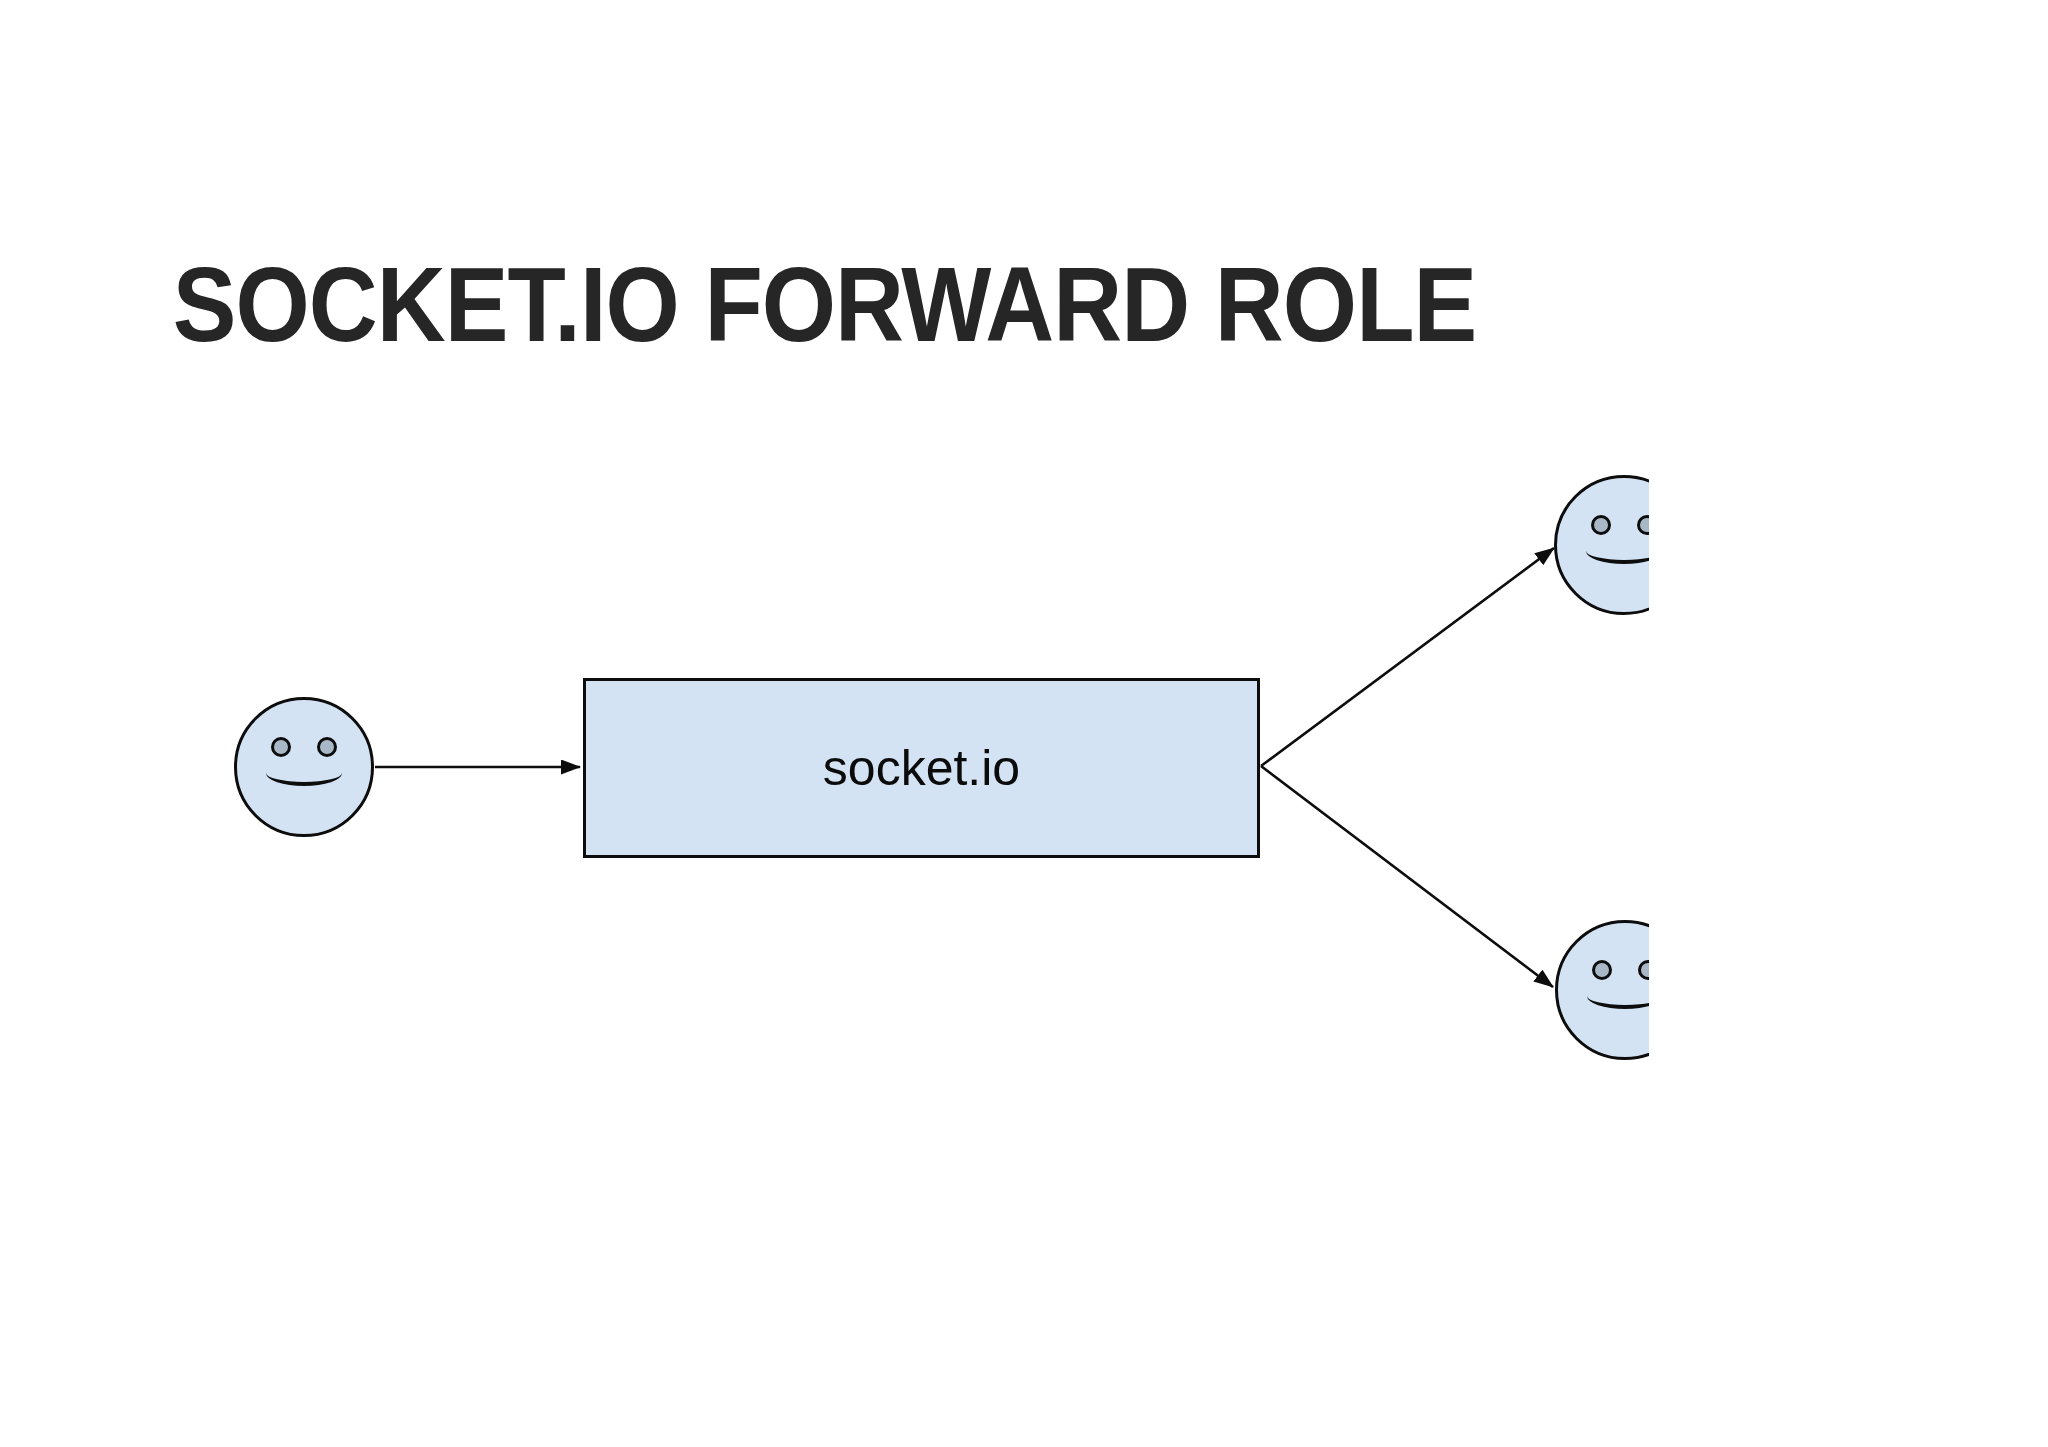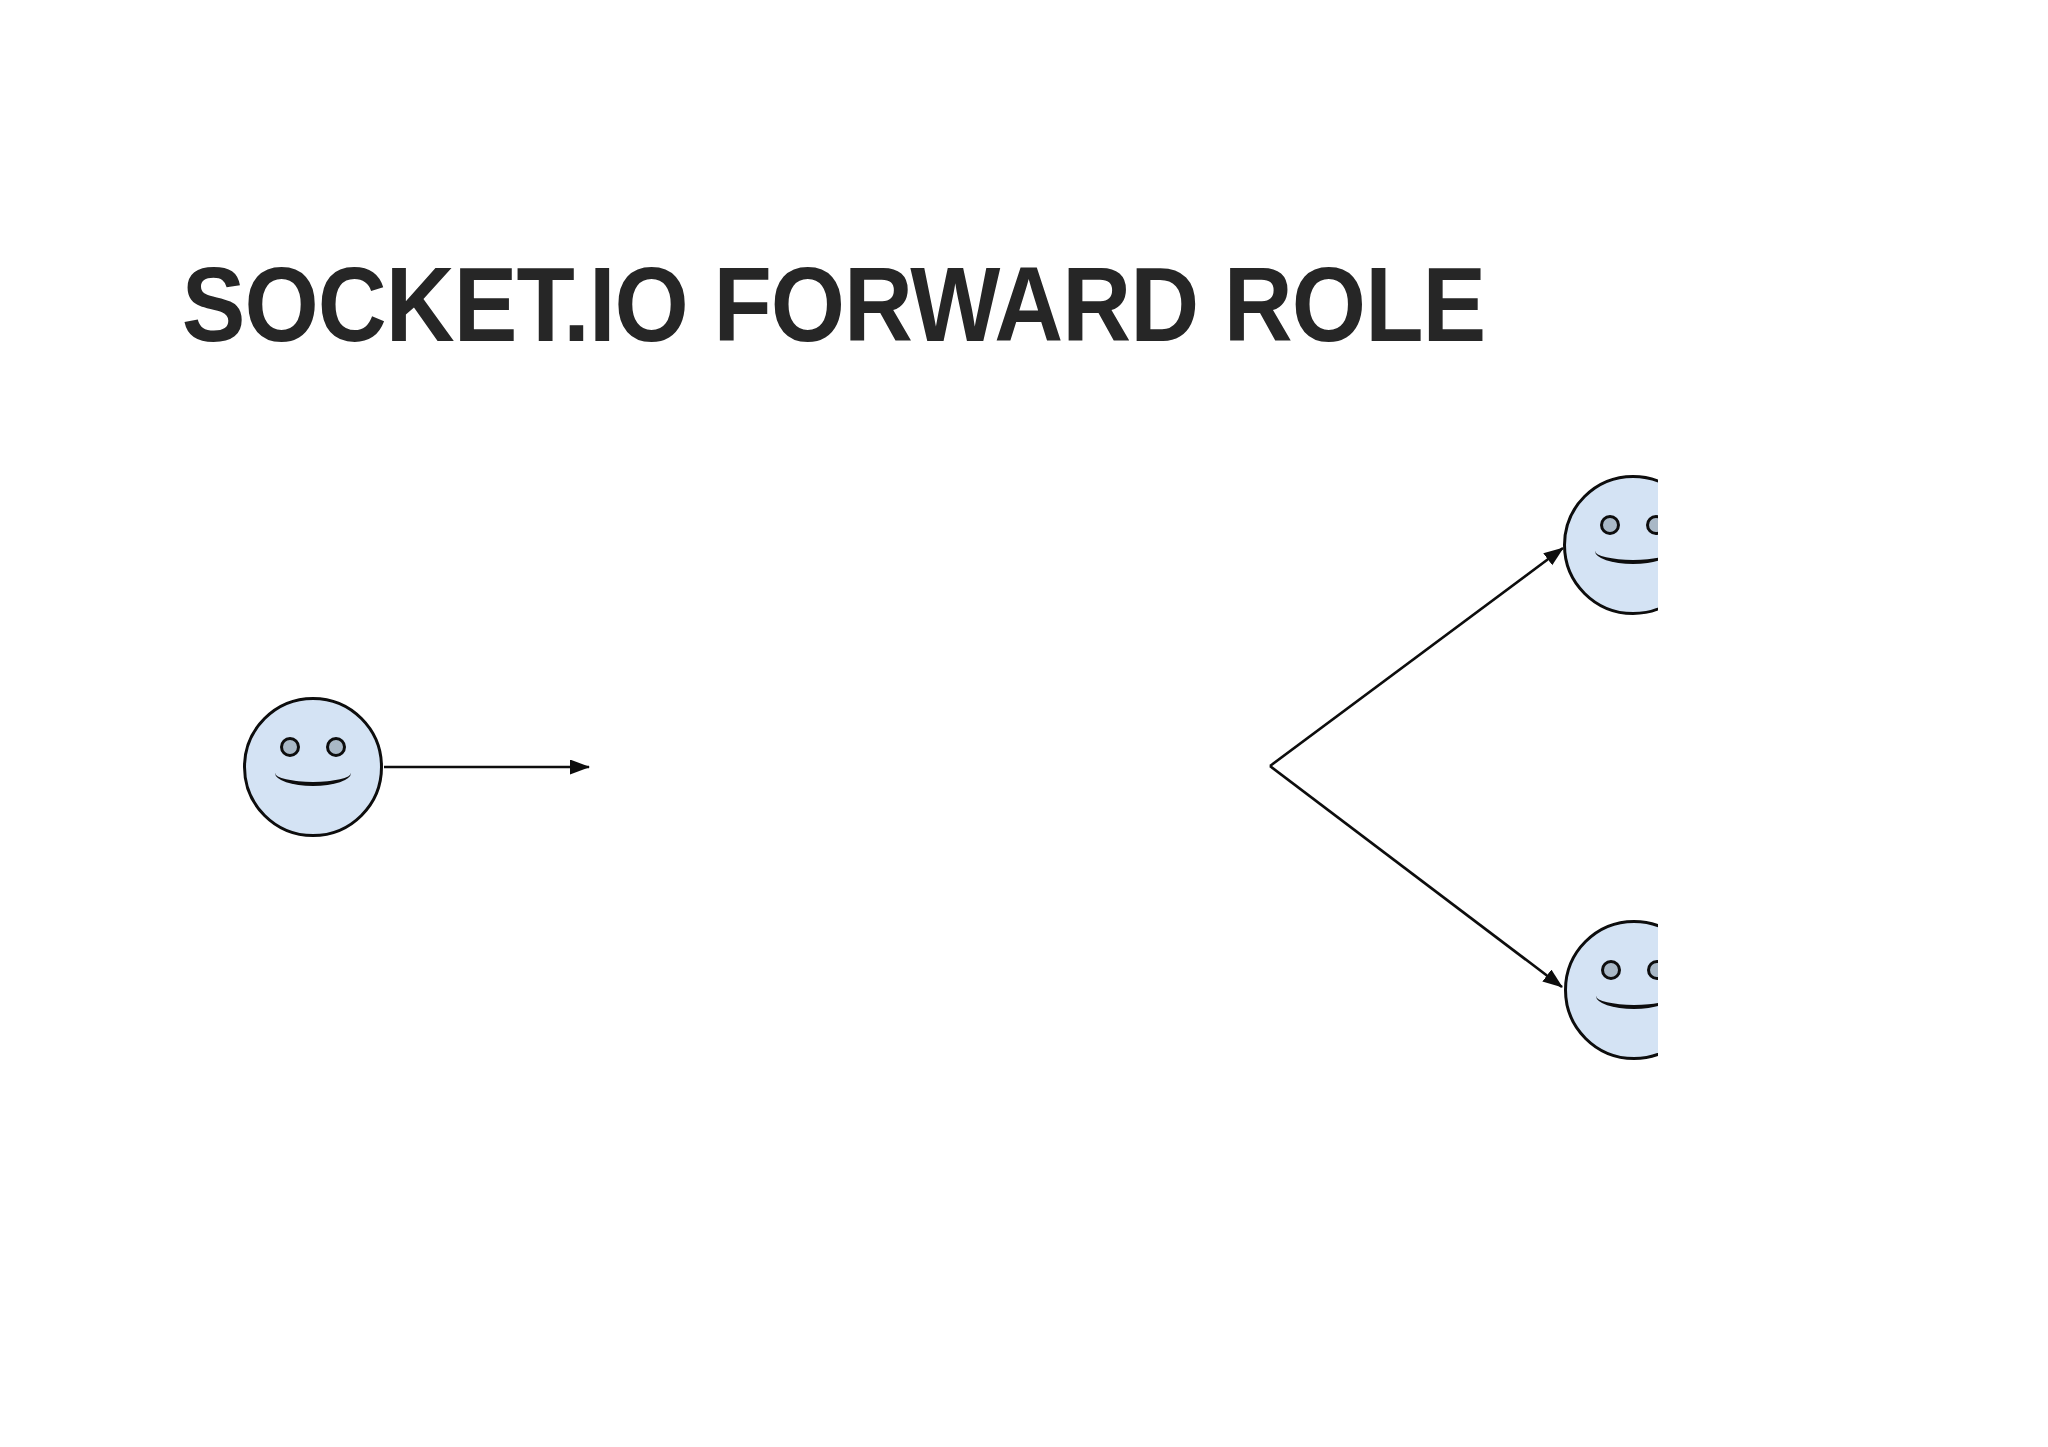--- a/index.html
+++ b/index.html
@@ -7,21 +7,20 @@
     padding: 0;
     background: #ffffff;
   }
   .canvas {
     position: relative;
     width: 1649px;
     height: 1447px;
     background: var(--background, #ffffff);
     font-family: "Liberation Sans", sans-serif;
     overflow: hidden;
-    margin-left: 9px;
   }
 
   
   .diagram-title {
     position: absolute;
     left: 0;
     top: 251px;
     width: 100%;
     margin: 0;
     text-align: center;
@@ -146,14 +145,17 @@
     <span class="eye eye-right"></span>
     <span class="smile"></span>
   </div>
 
   <div class="face face-receiver-bottom">
     <span class="eye eye-left"></span>
     <span class="eye eye-right"></span>
     <span class="smile"></span>
   </div>
 
+  <div class="server-box">
+    <span class="label">socket.io</span>
+  </div>
 
 </div>
 
 </body></html>

